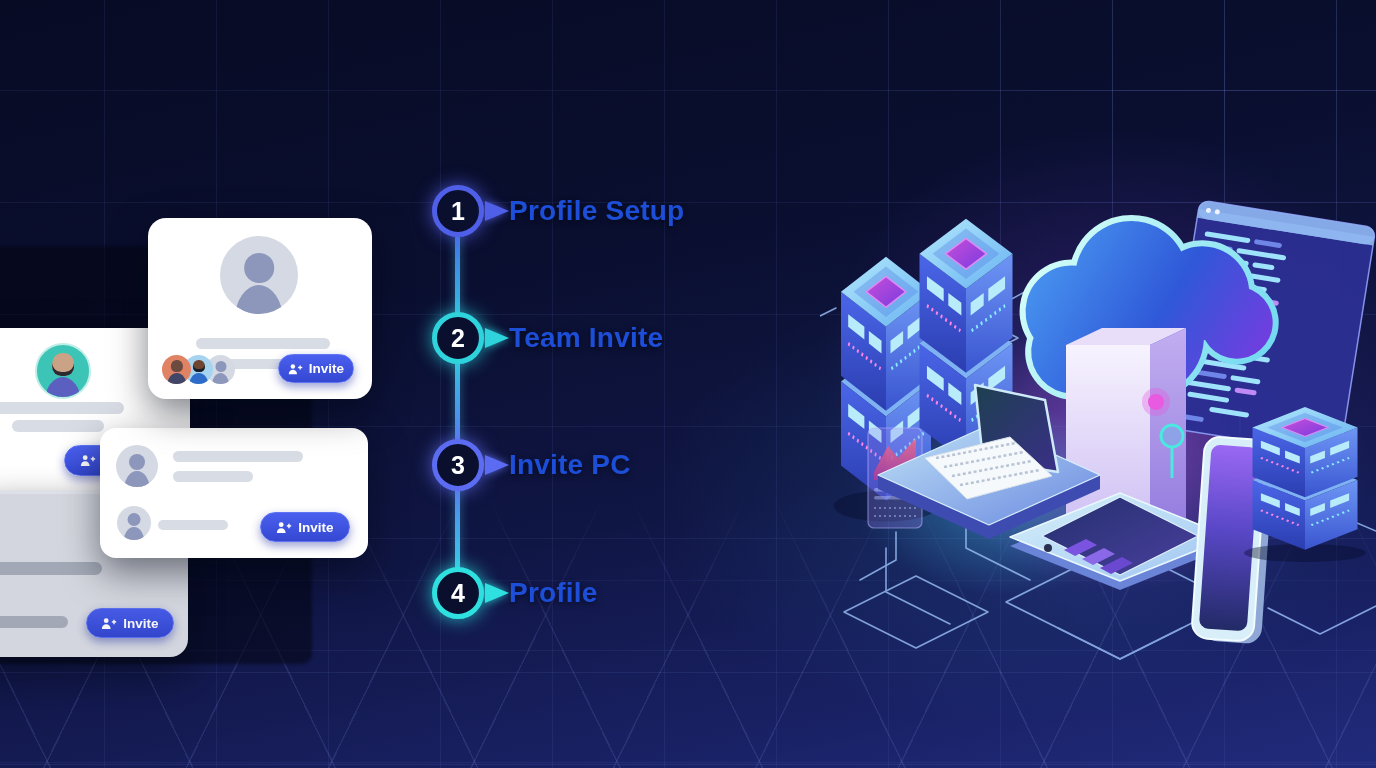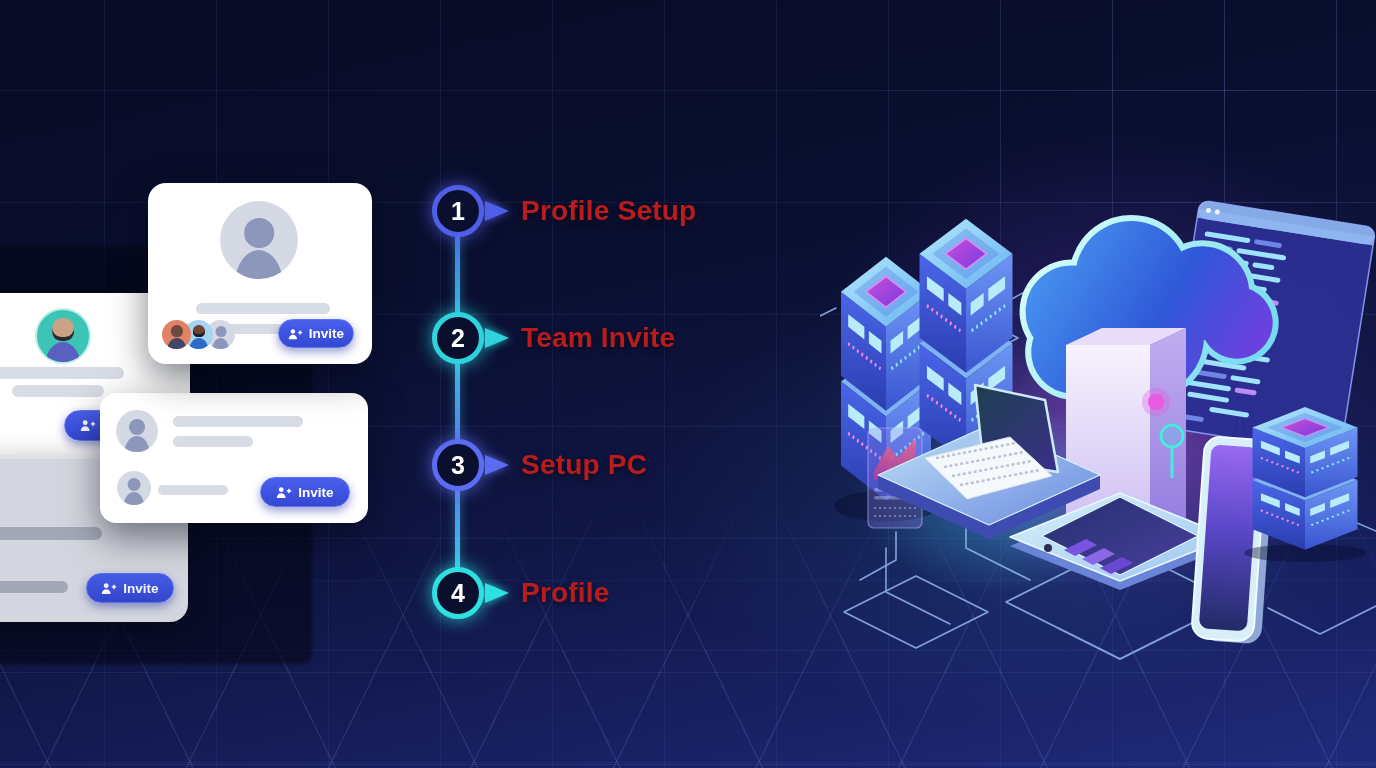--- a/index.html
+++ b/index.html
@@ -27,21 +27,21 @@
             mask-image:radial-gradient(600px 420px at 88% 10%, #000 0%, transparent 70%);}
   .floor-grid{left:-6%;right:-6%;bottom:-20px;height:300px;
     background-image:
       repeating-linear-gradient(64deg, rgba(135,155,240,.15) 0 1.5px, transparent 1.5px 128px),
       repeating-linear-gradient(-64deg, rgba(135,155,240,.15) 0 1.5px, transparent 1.5px 128px),
       repeating-linear-gradient(180deg, rgba(135,155,240,.11) 0 1.5px, transparent 1.5px 92px);
     -webkit-mask-image:linear-gradient(transparent, #000 55%);
             mask-image:linear-gradient(transparent, #000 55%);}
   
   .cards-backdrop{left:-30px;top:246px;width:342px;height:418px;background:rgba(3,6,18,.55);border-radius:10px;filter:blur(1.5px);}
-  .card{position:absolute;background:#fff;border-radius:18px;box-shadow:0 14px 36px rgba(2,5,18,.5);}
+  .card{position:absolute;background:#fff;border-radius:18px;box-shadow:0 14px 36px rgba(2,5,18,.5);margin-top:35px;}
   .card-b{left:-48px;top:293px;width:238px;height:166px;z-index:1;}
   .card-d{left:-28px;top:455px;width:216px;height:167px;z-index:2;background:#dcdfe6;opacity:.96;}
   .card-c{left:100px;top:393px;width:268px;height:130px;z-index:3;border-radius:16px;}
   .card-a{left:148px;top:183px;width:224px;height:181px;z-index:4;}
   .ph-line{position:absolute;background:#d8dce4;border-radius:7px;}
   .ph-line.gray{background:#a9afbb;}
   .avatar-ph{position:absolute;border-radius:50%;background:#d4d9e3;overflow:hidden;}
   .avatar-ph::before{content:"";position:absolute;left:50%;top:22%;width:38%;height:38%;transform:translateX(-50%);border-radius:50%;background:#8d96bb;}
   .avatar-ph::after{content:"";position:absolute;left:50%;top:63%;width:62%;height:50%;transform:translateX(-50%);border-radius:50% 50% 0 0/90% 90% 0 0;background:#8d96bb;}
   .avatar-photo{position:absolute;border-radius:50%;overflow:hidden;}
@@ -62,21 +62,21 @@
   .invite-btn svg{flex:none;}
   
   .timeline-line{left:455px;top:211px;width:5px;height:382px;border-radius:3px;z-index:5;
     background:linear-gradient(180deg,#4a5ce8 0%,#2ed3dc 33%,#5c6cf2 66%,#2ee0e0 100%);
     box-shadow:0 0 10px rgba(70,190,235,.55);}
   .step{position:absolute;left:432px;display:flex;align-items:center;height:52px;z-index:6;}
   .step-circle{width:52px;height:52px;box-sizing:border-box;border-radius:50%;background:#0a0f2e;
     display:flex;align-items:center;justify-content:center;flex:none;}
   .step-num{color:#fff;font-size:25px;font-weight:700;}
   .step-pointer{width:0;height:0;border-top:10px solid transparent;border-bottom:10px solid transparent;margin-left:1px;flex:none;}
-  .step-label{margin-left:12px;color:#b91c1c;font-size:28px;font-weight:700;letter-spacing:.2px;white-space:nowrap;
+  .step-label{margin-left:0;color:#1d4ed8;font-size:28px;font-weight:700;letter-spacing:.2px;white-space:nowrap;
     text-shadow:0 2px 6px rgba(0,0,0,.55);}
   .s1 .step-circle{border:5px solid #4f5fe8;box-shadow:0 0 18px rgba(90,100,240,.75);}
   .s1 .step-pointer{border-left:24px solid #4f5fe8;filter:drop-shadow(0 0 4px rgba(90,100,240,.8));}
   .s2 .step-circle{border:5px solid #2ed3dc;box-shadow:0 0 18px rgba(46,215,225,.75);}
   .s2 .step-pointer{border-left:24px solid #2ed3dc;filter:drop-shadow(0 0 4px rgba(46,215,225,.8));}
   .s3 .step-circle{border:5px solid #5c6cf2;box-shadow:0 0 18px rgba(100,115,245,.75);}
   .s3 .step-pointer{border-left:24px solid #5c6cf2;filter:drop-shadow(0 0 4px rgba(100,115,245,.8));}
   .s4 .step-circle{border:5px solid #2ee0e0;box-shadow:0 0 18px rgba(46,225,225,.8);}
   .s4 .step-pointer{border-left:24px solid #2ee0e0;filter:drop-shadow(0 0 4px rgba(46,225,225,.85));}
   .illu{left:820px;top:140px;width:556px;height:580px;}
@@ -168,21 +168,21 @@
     <span class="step-num">2</span>
   </div>
   <span class="step-pointer"></span>
   <span class="step-label">Team Invite</span>
 </div>
 <div class="step s3" style="top:439px;">
   <div class="step-circle">
     <span class="step-num">3</span>
   </div>
   <span class="step-pointer"></span>
-  <span class="step-label">Setup PC</span>
+  <span class="step-label">Invite PC</span>
 </div>
 <div class="step s4" style="top:567px;">
   <div class="step-circle">
     <span class="step-num">4</span>
   </div>
   <span class="step-pointer"></span>
   <span class="step-label">Profile</span>
 </div>
 
 <svg class="abs illu" viewBox="0 0 556 580">

